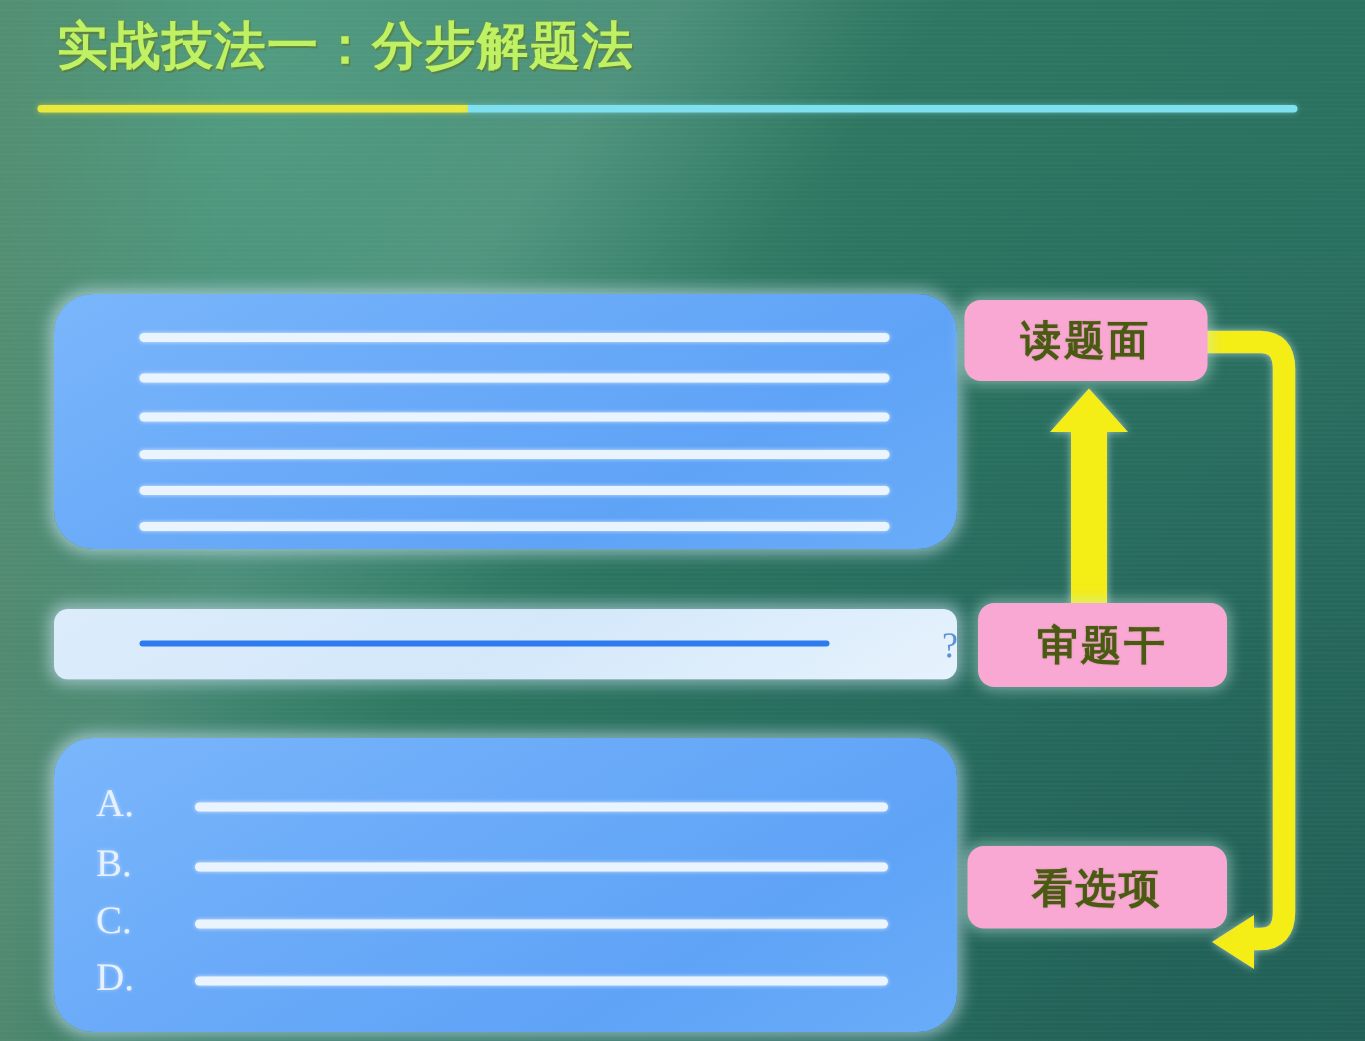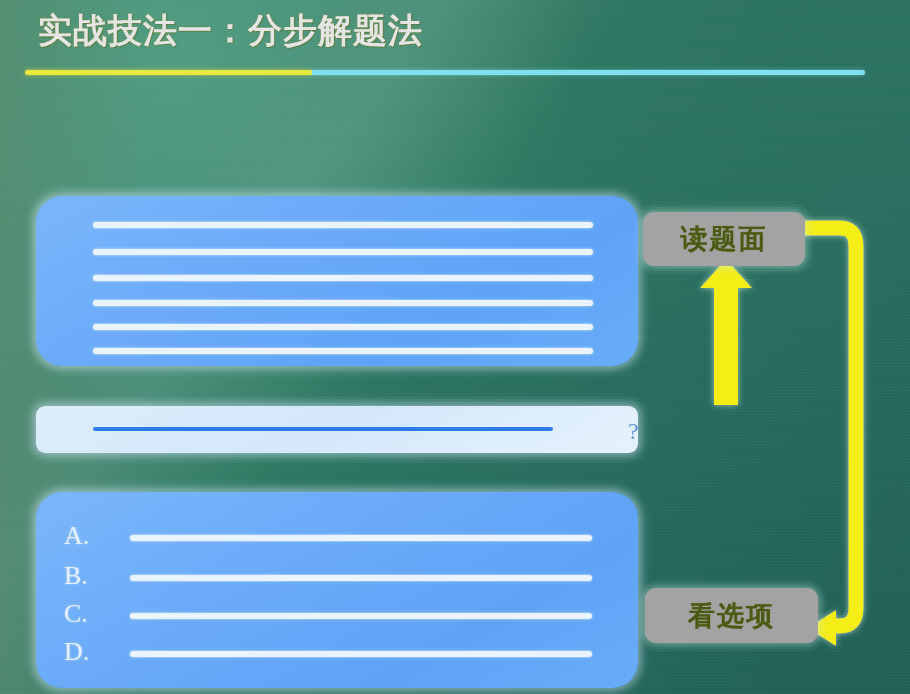--- a/index.html
+++ b/index.html
@@ -44,21 +44,21 @@
     pointer-events: none;
   }
 
   
   .title {
     position: absolute;
     left: 38px; top: 8px;
     font-size: 34px;
     font-weight: bold;
     letter-spacing: 1px;
-    color: #e5e5e5;
+    color: #bef264;
     text-shadow: 0 0 2px rgba(150,140,0,0.55), 1px 1px 0 rgba(90,90,0,0.35);
     white-space: nowrap;
   }
   .rule {
     position: absolute;
     left: 25px; top: 70px;
     width: 840px; height: 5px;
     display: flex;
   }
   .rule-yellow {
@@ -148,33 +148,32 @@
     background: #e9f4ff;
     box-shadow: 0 0 3px rgba(255,255,255,0.7);
   }
 
   
   .chip {
     position: absolute;
     display: flex;
     align-items: center;
     justify-content: center;
-    background: #a3a3a3;
+    background: #f9a8d4;
     border-radius: 11px;
     font-size: 27px;
     font-weight: bold;
     letter-spacing: 2px;
     color: #4a5a12;
     box-shadow: 0 0 9px 2px rgba(200,235,225,0.5);
     text-shadow: 0 0 1px rgba(90,100,20,0.5);
-    margin-top: 12px;
   }
   #chip-read   { left: 643px; top: 200px; width: 162px; height: 54px; }
   #chip-stem   { left: 652px; top: 402px; width: 166px; height: 56px; }
-  #chip-option { left: 645px; top: 576px; width: 173px; height: 55px; }
+  #chip-option { left: 645px; top: 564px; width: 173px; height: 55px; }
 
   
   .flow {
     position: absolute;
     left: 0; top: 0;
     width: 910px; height: 694px;
     pointer-events: none;
     overflow: visible;
   }
 </style>
@@ -247,16 +246,17 @@
     </g>
 
     <g filter="url(#glow)">
       <path d="M 800 228 L 840 228 Q 856 228 856 246 L 856 608 Q 856 626 840 626 L 832 626" fill="none" stroke="#f5ed12" stroke-width="15" stroke-linecap="butt" stroke-linejoin="round"></path>
       <path d="M 836 610 L 808 628 L 836 646 Z" fill="#f5ed12"></path>
     </g>
   </svg>
 
   <div class="chip" id="chip-read">读题面</div>
 
+  <div class="chip" id="chip-stem">审题干</div>
 
   <div class="chip" id="chip-option">看选项</div>
 
 </div>
 
 </body></html>

